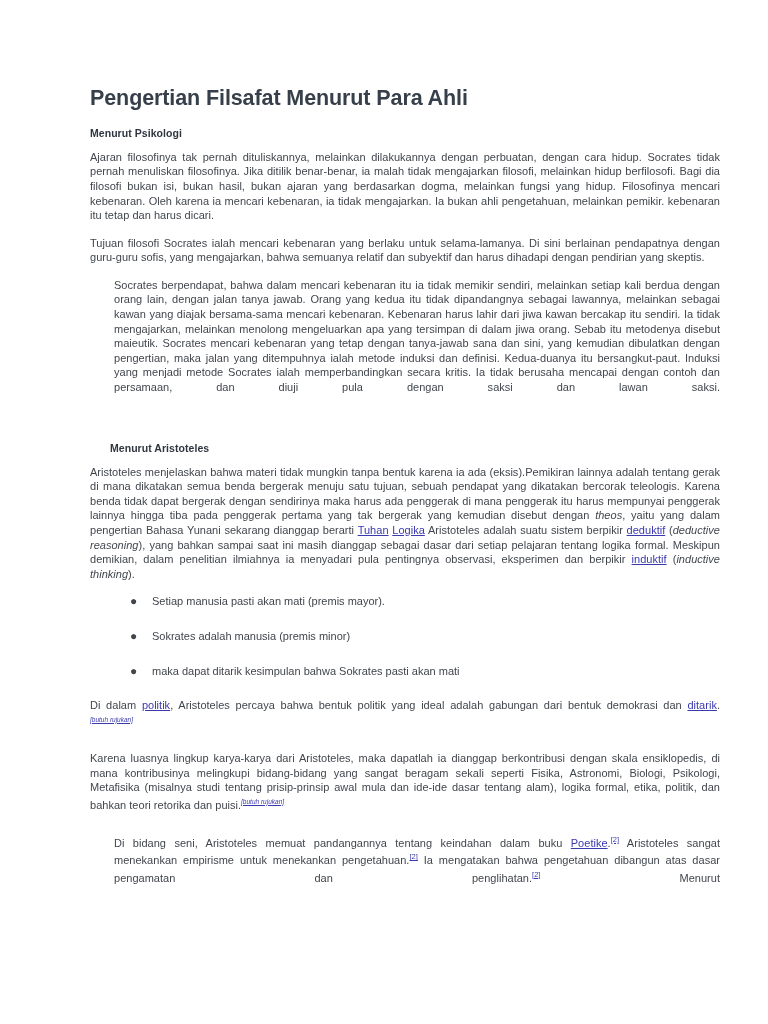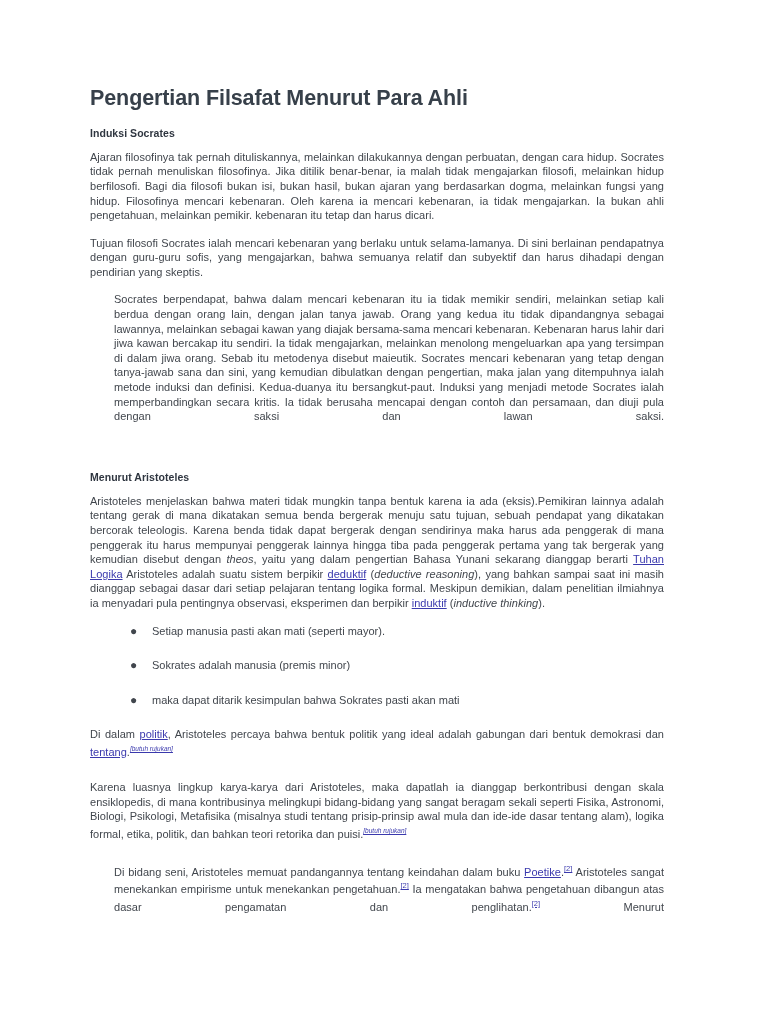--- a/index.html
+++ b/index.html
@@ -14,21 +14,21 @@
     overflow: hidden;
     font-family: "Liberation Sans", sans-serif;
     color: #3b3f46;
   }
   .page {
     position: relative;
     width: 768px;
     height: 1024px;
     background: #ffffff;
     box-sizing: border-box;
-    padding: 86px 104px 0 90px;
+    padding: 86px 48px 0 90px;
   }
   .doc-title {
     font-size: 21.5px;
     font-weight: bold;
     color: #37404a;
     letter-spacing: -0.1px;
     margin: 0 0 16px 0;
     line-height: 1.15;
   }
   .section-heading {
@@ -46,20 +46,21 @@
     margin: 0 0 13px 0;
     color: #41464d;
     letter-spacing: 0.02px;
   }
   .para.stretch-last {
     text-align-last: justify;
     margin-left: 24px;
   }
   .gap-before-aristoteles {
     margin-top: 47px;
+    margin-left: 20px;
   }
   .premise-list {
     list-style: none;
     margin: 0 0 9px 0;
     padding: 0;
   }
   .premise-list li {
     position: relative;
     font-size: 11px;
     line-height: 14.6px;
@@ -102,39 +103,39 @@
     margin-bottom: 21px;
   }
 </style>
 </head>
 <body>
 
 <div class="page">
 
   <h1 class="doc-title">Pengertian Filsafat Menurut Para Ahli</h1>
 
-  <h2 class="section-heading">Induksi Socrates</h2>
+  <h2 class="section-heading">Menurut Psikologi</h2>
 
   <p class="para">Ajaran filosofinya tak pernah dituliskannya, melainkan dilakukannya dengan perbuatan, dengan cara hidup. Socrates tidak pernah menuliskan filosofinya. Jika ditilik benar-benar, ia malah tidak mengajarkan filosofi, melainkan hidup berfilosofi. Bagi dia filosofi bukan isi, bukan hasil, bukan ajaran yang berdasarkan dogma, melainkan fungsi yang hidup. Filosofinya mencari kebenaran. Oleh karena ia mencari kebenaran, ia tidak mengajarkan. Ia bukan ahli pengetahuan, melainkan pemikir. kebenaran itu tetap dan harus dicari.</p>
 
   <p class="para">Tujuan filosofi Socrates ialah mencari kebenaran yang berlaku untuk selama-lamanya. Di sini berlainan pendapatnya dengan guru-guru sofis, yang mengajarkan, bahwa semuanya relatif dan subyektif dan harus dihadapi dengan pendirian yang skeptis.</p>
 
   <p class="para stretch-last">Socrates berpendapat, bahwa dalam mencari kebenaran itu ia tidak memikir sendiri, melainkan setiap kali berdua dengan orang lain, dengan jalan tanya jawab. Orang yang kedua itu tidak dipandangnya sebagai lawannya, melainkan sebagai kawan yang diajak bersama-sama mencari kebenaran. Kebenaran harus lahir dari jiwa kawan bercakap itu sendiri. Ia tidak mengajarkan, melainkan menolong mengeluarkan apa yang tersimpan di dalam jiwa orang. Sebab itu metodenya disebut maieutik. Socrates mencari kebenaran yang tetap dengan tanya-jawab sana dan sini, yang kemudian dibulatkan dengan pengertian, maka jalan yang ditempuhnya ialah metode induksi dan definisi. Kedua-duanya itu bersangkut-paut. Induksi yang menjadi metode Socrates ialah memperbandingkan secara kritis. Ia tidak berusaha mencapai dengan contoh dan persamaan, dan diuji pula dengan saksi dan lawan saksi.</p>
 
   <h2 class="section-heading gap-before-aristoteles">Menurut Aristoteles</h2>
 
 
   <p class="para"><span>Aristoteles menjelaskan bahwa materi tidak mungkin tanpa bentuk karena ia ada (eksis).Pemikiran lainnya adalah tentang gerak di mana dikatakan semua benda bergerak menuju satu tujuan, sebuah pendapat yang dikatakan bercorak teleologis. Karena benda tidak dapat bergerak dengan sendirinya maka harus ada penggerak di mana penggerak itu harus mempunyai penggerak lainnya hingga tiba pada penggerak pertama yang tak bergerak yang kemudian disebut dengan </span><span class="it">theos</span><span>, yaitu yang dalam pengertian Bahasa Yunani sekarang dianggap berarti </span><a class="wlink" href="#">Tuhan</a><span> </span><a class="wlink" href="#">Logika</a><span> Aristoteles adalah suatu sistem berpikir </span><a class="wlink" href="#">deduktif</a><span> (</span><span class="it">deductive reasoning</span><span>), yang bahkan sampai saat ini masih dianggap sebagai dasar dari setiap pelajaran tentang logika formal. Meskipun demikian, dalam penelitian ilmiahnya ia menyadari pula pentingnya observasi, eksperimen dan berpikir </span><a class="wlink" href="#">induktif</a><span> (</span><span class="it">inductive thinking</span><span>).</span></p>
 
 
   <ul class="premise-list">
-    <li><span class="bullet">●</span><span>Setiap manusia pasti akan mati (seperti mayor).</span></li>
+    <li><span class="bullet">●</span><span>Setiap manusia pasti akan mati (premis mayor).</span></li>
     <li><span class="bullet">●</span><span>Sokrates adalah manusia (premis minor)</span></li>
     <li><span class="bullet">●</span><span>maka dapat ditarik kesimpulan bahwa Sokrates pasti akan mati</span></li>
   </ul>
 
-  <p class="para tall-gap"><span>Di dalam </span><a class="wlink" href="#">politik</a><span>, Aristoteles percaya bahwa bentuk politik yang ideal adalah gabungan dari bentuk demokrasi dan </span><a class="wlink" href="#">tentang</a><span>.</span><a class="needcite" href="#">[butuh rujukan]</a></p>
+  <p class="para tall-gap"><span>Di dalam </span><a class="wlink" href="#">politik</a><span>, Aristoteles percaya bahwa bentuk politik yang ideal adalah gabungan dari bentuk demokrasi dan </span><a class="wlink" href="#">ditarik</a><span>.</span><a class="needcite" href="#">[butuh rujukan]</a></p>
 
   <p class="para tall-gap"><span>Karena luasnya lingkup karya-karya dari Aristoteles, maka dapatlah ia dianggap berkontribusi dengan skala ensiklopedis, di mana kontribusinya melingkupi bidang-bidang yang sangat beragam sekali seperti Fisika, Astronomi, Biologi, Psikologi, Metafisika (misalnya studi tentang prisip-prinsip awal mula dan ide-ide dasar tentang alam), logika formal, etika, politik, dan bahkan teori retorika dan puisi.</span><a class="needcite" href="#">[butuh rujukan]</a></p>
 
   <p class="para stretch-last"><span>Di bidang seni, Aristoteles memuat pandangannya tentang keindahan dalam buku </span><a class="wlink" href="#">Poetike</a><span>.</span><a class="citation" href="#">[2]</a><span> Aristoteles sangat menekankan empirisme untuk menekankan pengetahuan.</span><a class="citation" href="#">[2]</a><span> Ia mengatakan bahwa pengetahuan dibangun atas dasar pengamatan dan penglihatan.</span><a class="citation" href="#">[2]</a><span> Menurut</span></p>
 
 </div>
 
 </body></html>

